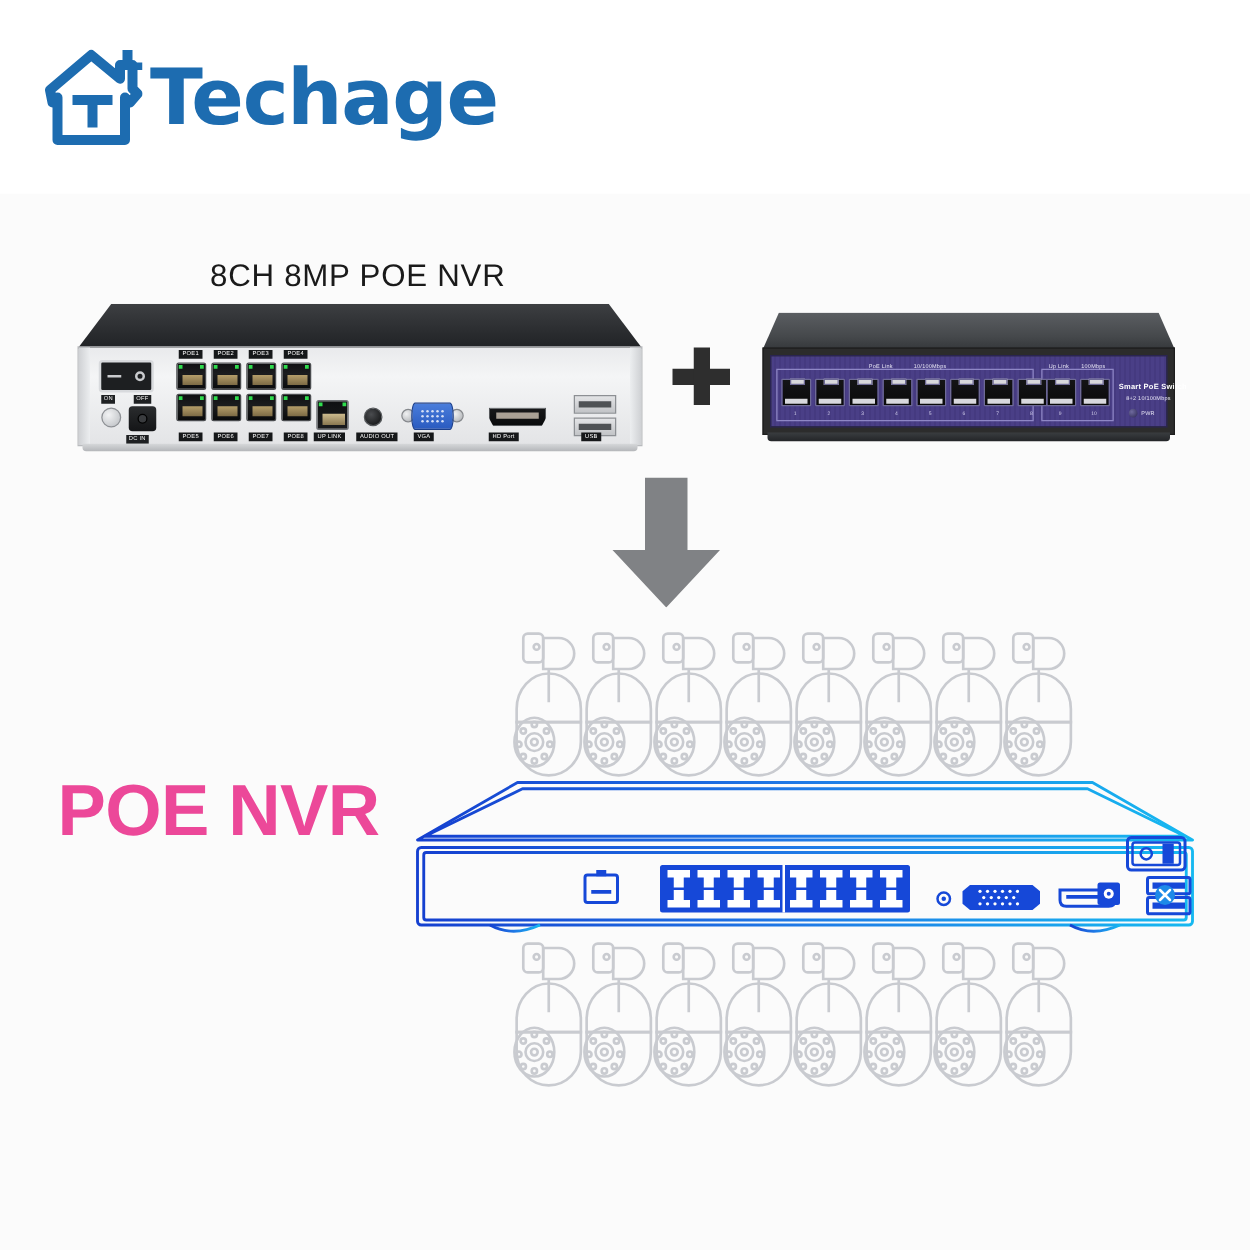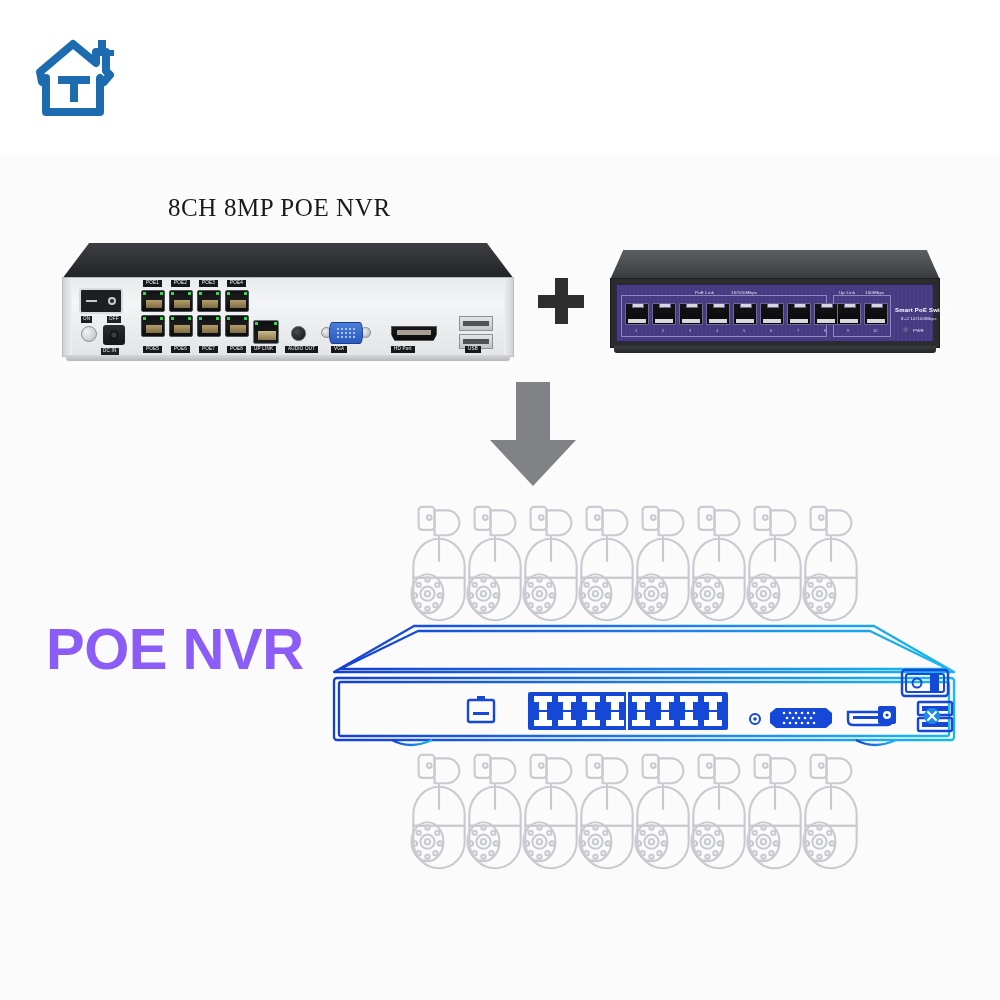--- a/index.html
+++ b/index.html
@@ -50,21 +50,21 @@
   }
   
   .product-caption {
     position: absolute;
     font-size: 25px;
     color: #1a1a1a;
     letter-spacing: .6px;
     white-space: nowrap;
     font-family: "Liberation Sans", sans-serif;
   }
-  #caption-nvr8 { left: 168px; top: 194px; font-family: Liberation Serif, serif; }
+  #caption-nvr8 { left: 168px; top: 207px; }
   #caption-switch { left: 668px; top: 207px; }
   
   #plus-sign {
     position: absolute;
     left: 538px; top: 278px;
     width: 46px; height: 46px;
   }
   #plus-sign .bar-h, #plus-sign .bar-v {
     position: absolute; background: #2e2e2e;
   }
@@ -315,21 +315,21 @@
     letter-spacing: -0.5px;
     white-space: nowrap;
   }
   #hl-line-1 {
     background: linear-gradient(90deg,#1554d8 0%,#1f7ae6 45%,#1ab4f0 100%);
     -webkit-background-clip: text;
     background-clip: text;
     color: transparent;
   }
   #hl-line-2 {
-    color: #8b5cf6;
+    color: #ec4899;
     padding-left: 12px;
   }
   
   .camera-row { position:absolute; display:flex; }
   #camera-row-top { left:408px; top:498px; }
   #camera-row-bottom { left:408px; top:746px; }
   .camera-unit { width:62px; height:140px; margin-right:-6px; }
   
   #nvr16-device { position:absolute; left:332px; top:622px; width:624px; height:128px; }
 </style>
@@ -340,20 +340,21 @@
 
   <div id="header-band">
     <div id="brand-logo">
       <svg id="brand-mark" width="78" height="80" viewBox="0 0 78 80">
         <path d="M4 34 L37 6 L60 25 L60 14 L70 14 L70 33 L74 37 L68 44 L64 40 L64 74 L10 74 L10 40 L6 44 Z" fill="none" stroke="#1d6cb0" stroke-width="8" stroke-linejoin="round"></path>
         <rect x="22" y="38" width="32" height="8" fill="#1d6cb0"></rect>
         <rect x="34" y="38" width="8" height="26" fill="#1d6cb0"></rect>
         <rect x="62" y="2" width="8" height="8" fill="#1d6cb0"></rect>
         <rect x="72" y="12" width="6" height="6" fill="#1d6cb0"></rect>
       </svg>
+      <div id="brand-wordmark">Techage</div>
     </div>
   </div>
 
   <div id="body-band"></div>
 
   <div class="product-caption" id="caption-nvr8">8CH 8MP POE NVR</div>
 
   <div id="nvr8-device">
     <div class="dev-top"></div>
     <div class="dev-face">

